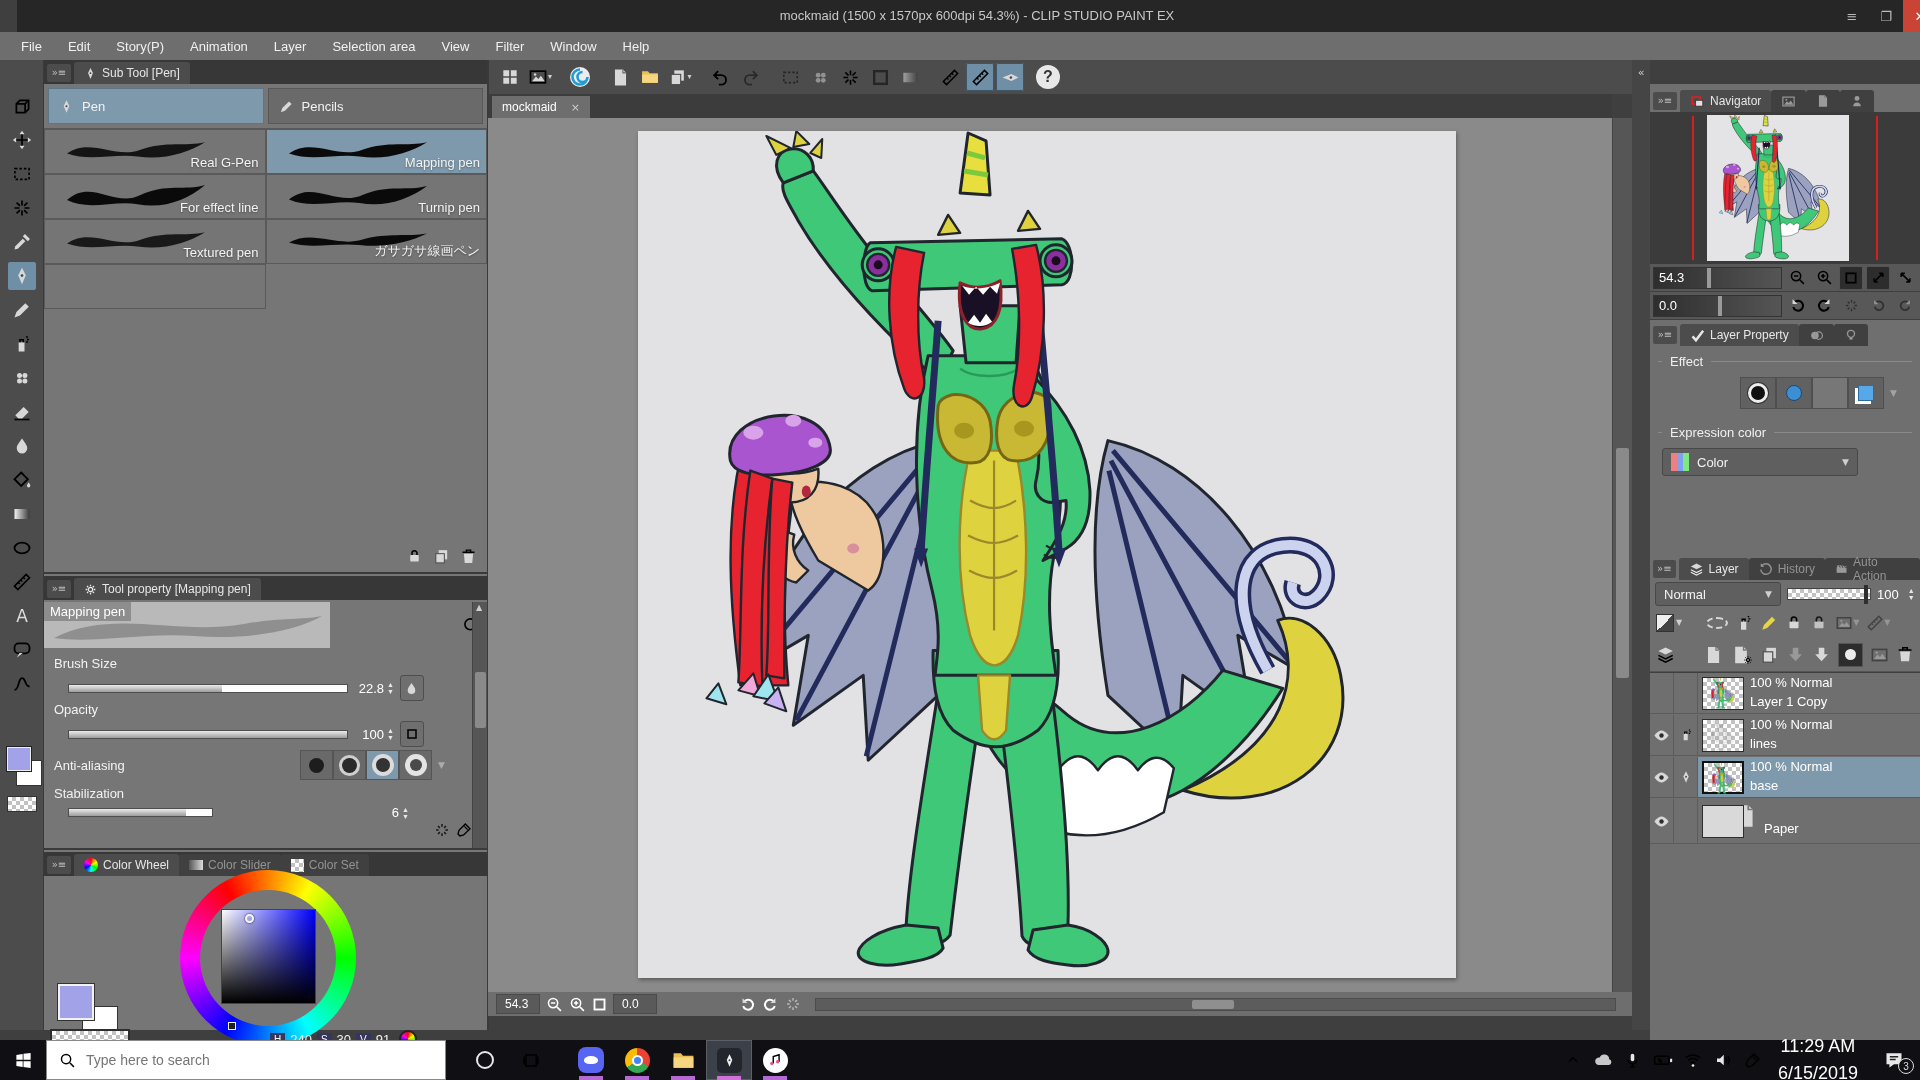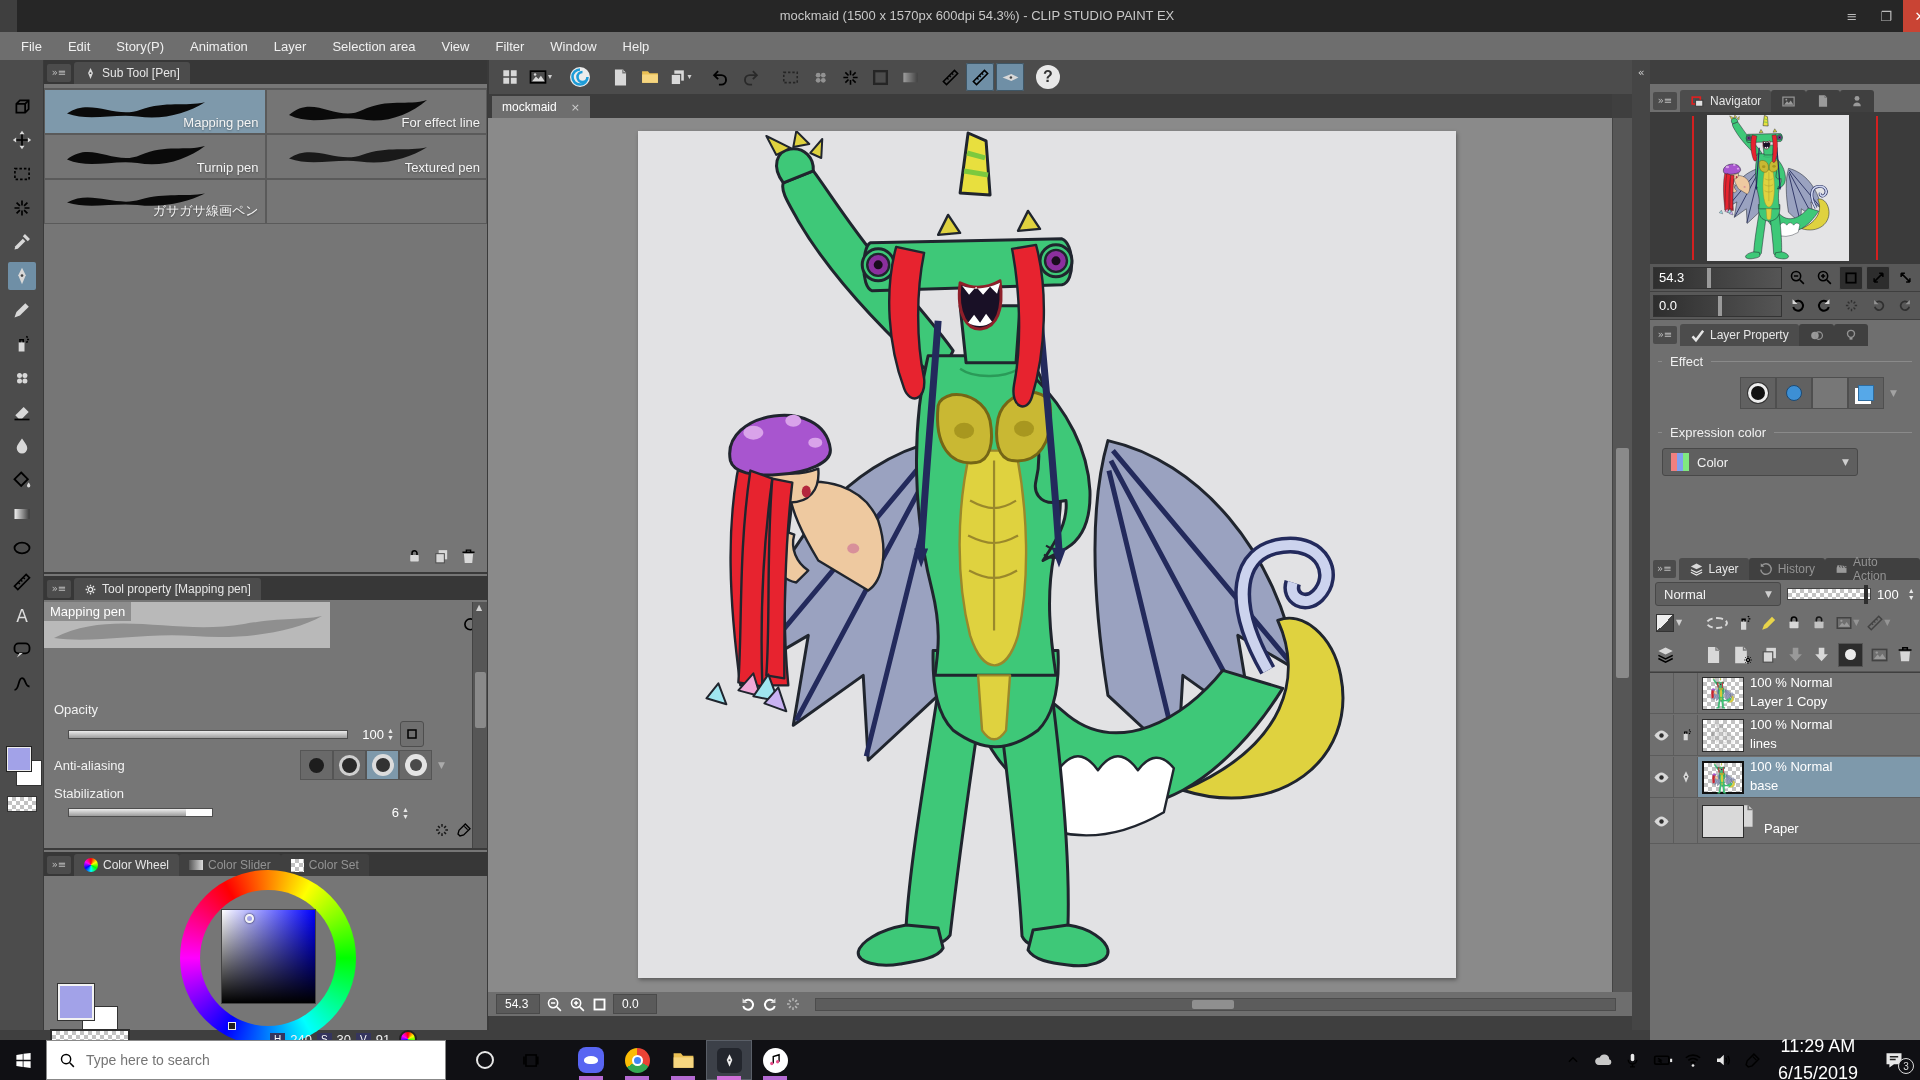--- a/index.html
+++ b/index.html
@@ -623,22 +623,42 @@
   <div class="hstrip" style="height:24px">
     <div class="mbox g">»≡</div>
     <div class="ptab">
       <svg class="ic" width="13" height="13">
           <use href="#i-pen"></use>
         </svg>
       <span>Sub Tool [Pen]</span>
     </div>
   </div>
 
+  <div class="tabs2">
+    <div class="brushtab sel">
+      <svg class="ic" width="15" height="15">
+          <use href="#i-pen"></use>
+        </svg>
+        <span>Pen</span>
+    </div>
+    <div class="brushtab">
+      <svg class="ic" width="15" height="15">
+          <use href="#i-pencil"></use>
+        </svg>
+        <span>Pencils</span>
+    </div>
+  </div>
 
   <div class="bgrid" style="margin-top:4px">
+    <div class="bcell">
+        <svg style="opacity:.9">
+          <use href="#s-stroke"></use>
+        </svg>
+        <span class="nm">Real G-Pen</span>
+      </div>
     <div class="bcell sel">
         <svg>
           <use href="#s-stroke"></use>
         </svg>
         <span class="nm">Mapping pen</span>
       </div>
     <div class="bcell">
         <svg style="transform:scaleY(1.35)">
           <use href="#s-stroke"></use>
         </svg>
@@ -692,20 +712,38 @@
         <svg width="286" height="46" style="display:block">
           <path d="M10 36 C70 6 130 34 200 22 C240 15 262 18 278 14 C250 30 200 38 150 34 C100 30 50 42 10 36 Z" fill="#8f8f8f"></path>
         </svg>
       </div>
     <div class="chiplabel">Mapping pen</div>
     <svg class="ic abs" style="left:418px;top:14px" width="20" height="20">
         <use href="#i-search"></use>
       </svg>
   </div>
 
+  <div class="abs" style="left:10px;top:596px;width:420px">
+    <div class="sllbl">Brush Size</div>
+    <div class="row" style="margin-top:4px">
+      <div class="sltrack" style="width:280px;margin-left:14px">
+          <div class="slfill" style="width:55%"></div>
+        </div>
+      <div class="slval">22.8</div>
+      <div class="spin">
+          <span>▲</span>
+          <span>▼</span>
+        </div>
+      <div class="sidebtn">
+          <svg class="ic" width="13" height="13">
+            <use href="#i-drop"></use>
+          </svg>
+        </div>
+    </div>
+  </div>
   <div class="abs" style="left:10px;top:642px;width:420px">
     <div class="sllbl">Opacity</div>
     <div class="row" style="margin-top:4px">
       <div class="sltrack" style="width:280px;margin-left:14px">
           <div class="slfill" style="width:100%"></div>
         </div>
       <div class="slval">100</div>
       <div class="spin">
           <span>▲</span>
           <span>▼</span>

